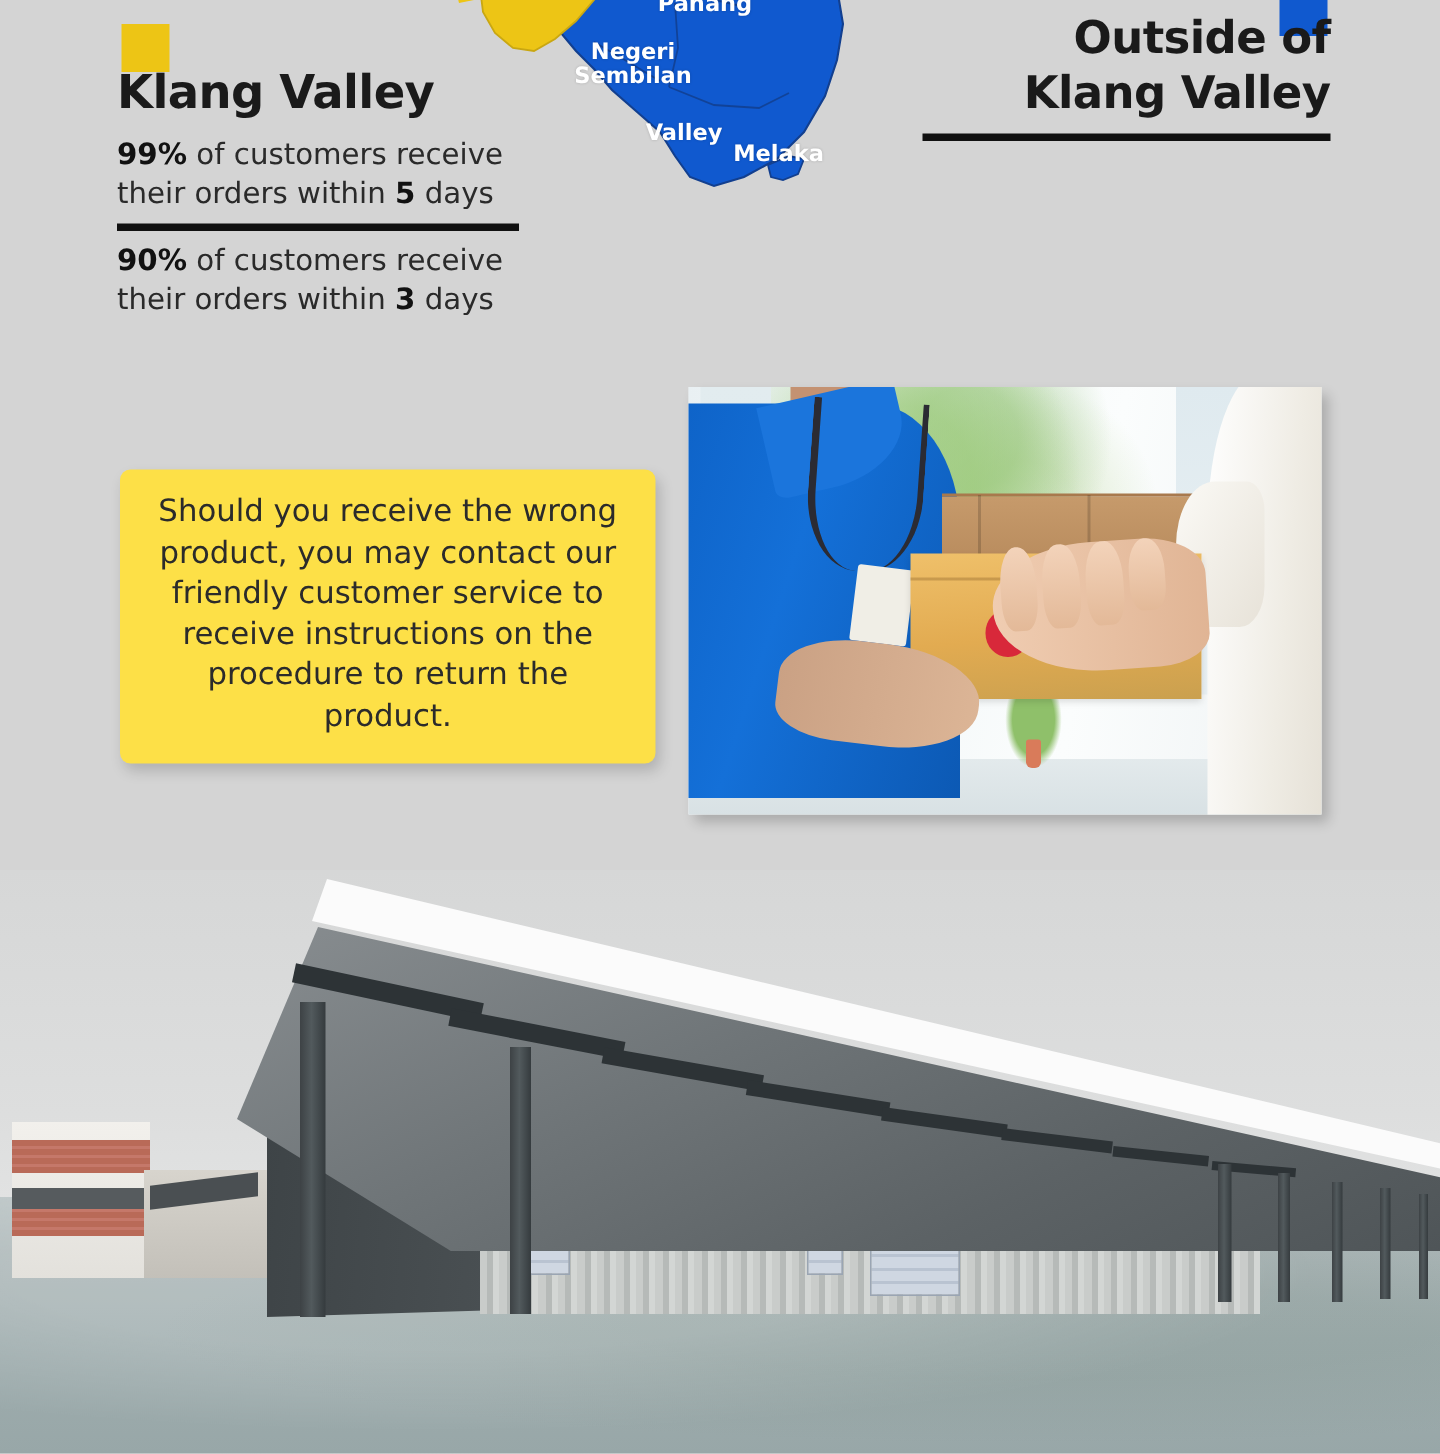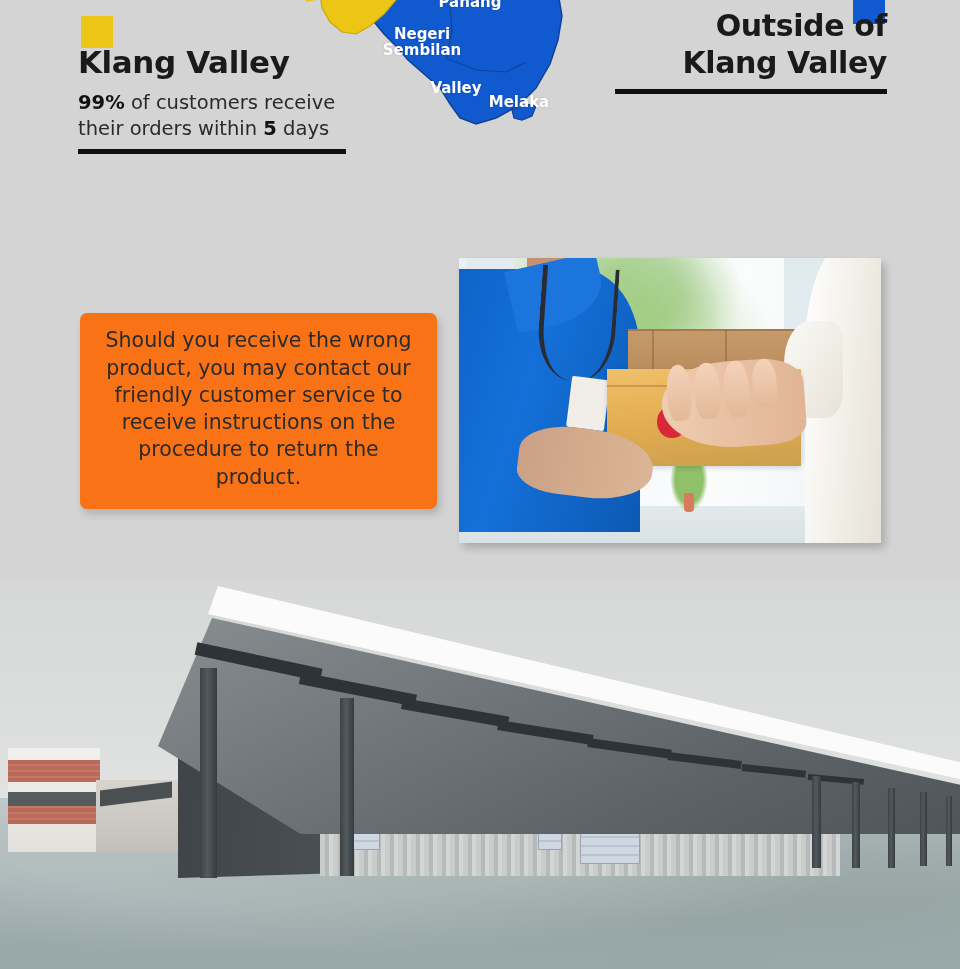--- a/index.html
+++ b/index.html
@@ -87,21 +87,21 @@
   .map-label.negeri   { left: 74px;  top: 84px;  width: 96px; }
   .map-label.melaka   { left: 114px; top: 138px; width: 84px; }
   .map-label.johor    { left: 182px; top: 152px; width: 74px; }
 
   
   .notice-card {
     position: absolute;
     left: 80px; top: 313px;
     width: 357px;
     height: 196px;
-    background: #f97316;
+    background: #fde047;
     border-radius: 7px;
     box-shadow: 3px 5px 9px rgba(0,0,0,0.17);
     display: flex;
     align-items: center;
     justify-content: flex-start;
     box-sizing: border-box;
     padding: 10px 22px 14px 22px;
   }
   .notice-text {
     font-size: 20.5px;
@@ -320,20 +320,24 @@
   <div class="region-block left">
     <div class="region-title">Klang Valley</div>
 
     <div class="stat-line">
       <b>99%</b><span> of customers receive
 their orders within </span><b>5</b><span> days</span>
     </div>
 
     <div class="stat-rule"></div>
 
+    <div class="stat-line">
+      <b>90%</b><span> of customers receive
+their orders within </span><b>3</b><span> days</span>
+    </div>
   </div>
 
   <div class="region-block right">
     <div class="region-title">Outside of
 Klang Valley</div>
 
 
     <div class="stat-rule"></div>
 
   </div>

